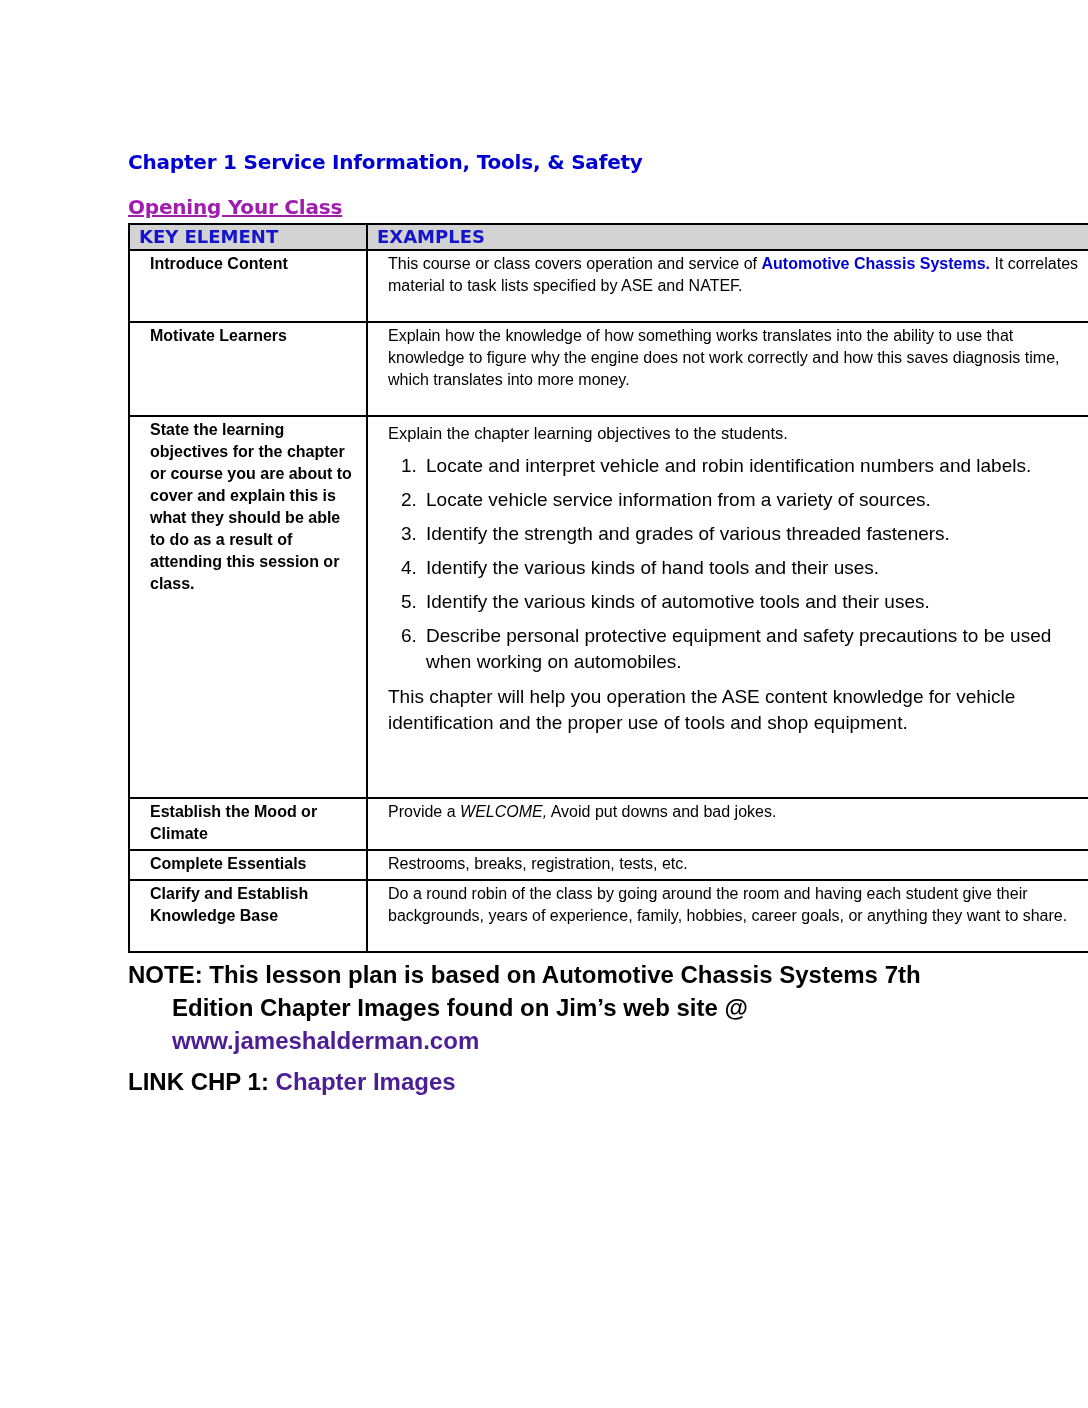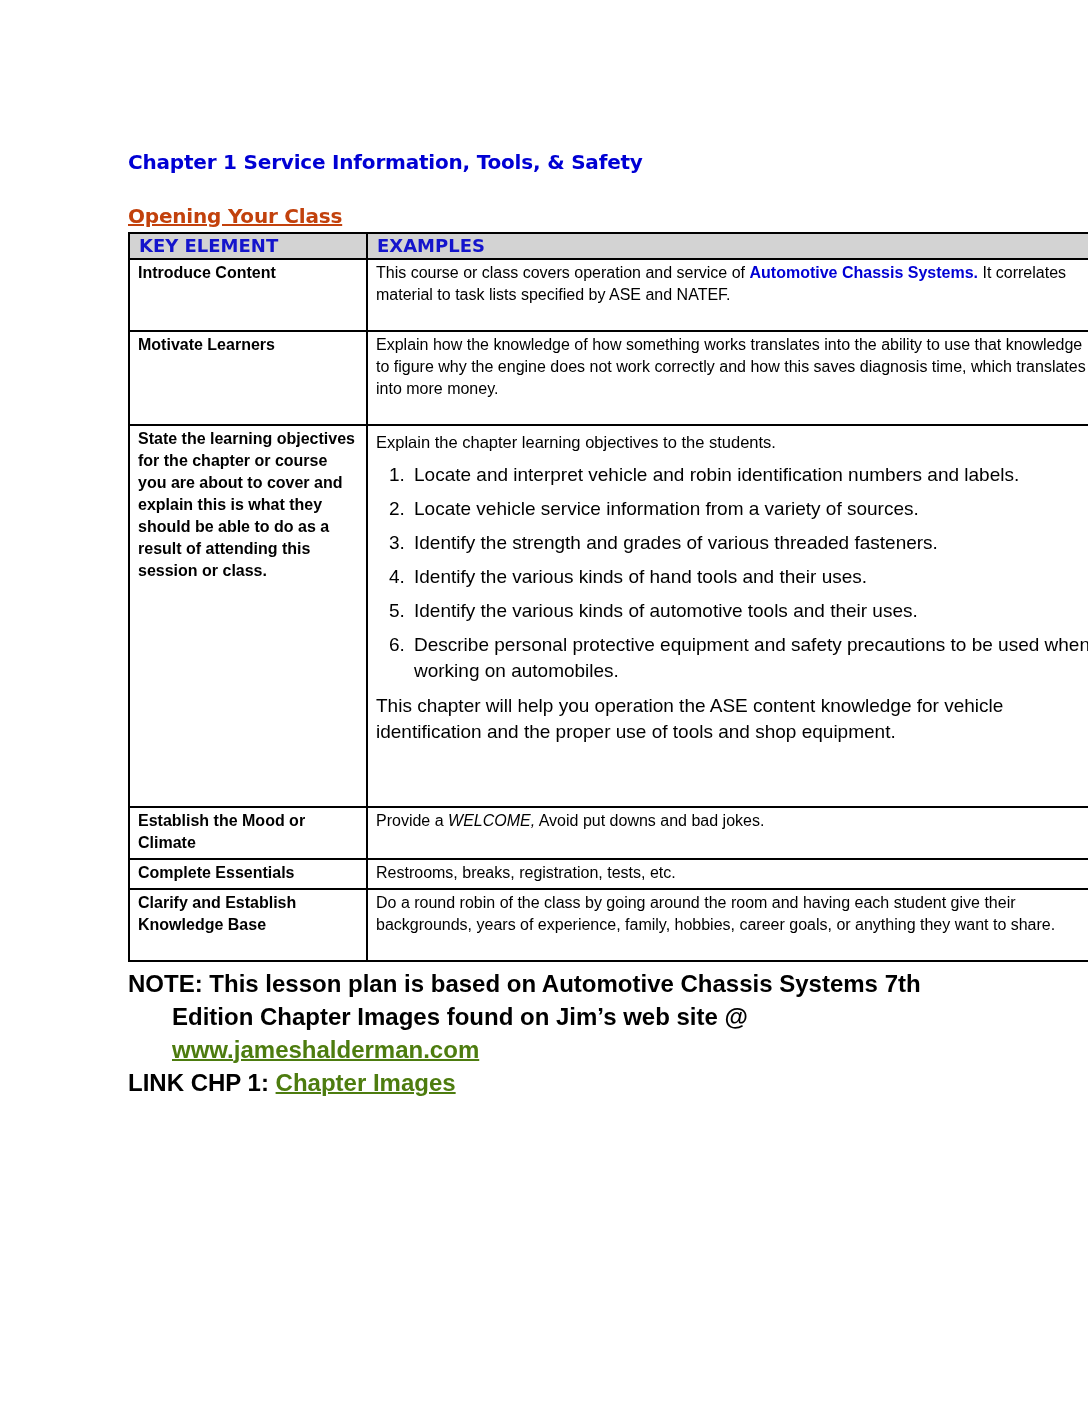--- a/index.html
+++ b/index.html
@@ -30,36 +30,36 @@
     font-weight: bold;
     font-size: 20px;
     color: #0000D4;
     margin: 0 0 13px 0;
     letter-spacing: -0.2px;
   }
   .section-heading {
     font-family: "DejaVu Sans", sans-serif;
     font-weight: bold;
     font-size: 20px;
-    color: #c2410c;
+    color: #a21caf;
     text-decoration: underline;
     text-decoration-thickness: 2px;
-    margin: 17px 0 4px 0;
+    margin: 8px 0 4px 0;
     display: inline-block;
     letter-spacing: -0.2px;
   }
   table.lesson-table {
     width: 973px;
     border-collapse: collapse;
     table-layout: fixed;
   }
   .lesson-table th, .lesson-table td {
     border: 2px solid #000000;
     vertical-align: top;
-    padding: 2px 9px 4px 8px;
+    padding: 2px 9px 4px 20px;
   }
   .col-key { width: 238px; }
   .lesson-table thead th {
     background: #D3D3D3;
     color: #1414CC;
     font-family: "DejaVu Sans", sans-serif;
     font-weight: bold;
     font-size: 18px;
     text-align: left;
     padding: 1px 9px 2px 9px;
@@ -106,27 +106,26 @@
     font-weight: bold;
     font-size: 24px;
     line-height: 33px;
     width: 820px;
   }
   .footer-note .note-para {
     padding-left: 44px;
     text-indent: -44px;
   }
   a.doc-link, .doc-link {
-    color: #4d7c0f;
-    text-decoration: underline;
+    color: #4c1d95;
     text-decoration-thickness: 2px;
     font-weight: bold;
     cursor: pointer;
   }
-  .link-line { margin-top: 0px; }
+  .link-line { margin-top: 8px; }
 </style>
 </head>
 <body>
 
 <div class="content">
 
 
   <h2 class="chapter-heading">Chapter 1 Service Information, Tools, &amp; Safety</h2>
 
   <h2 class="section-heading">Opening Your Class</h2>

